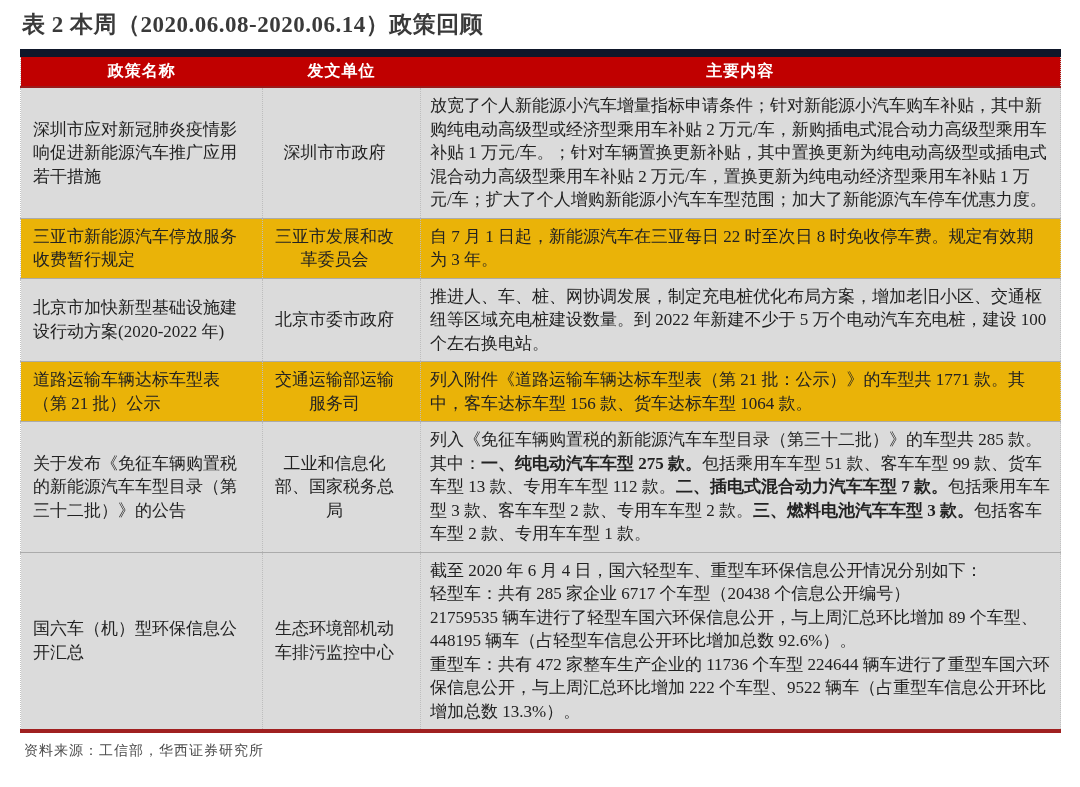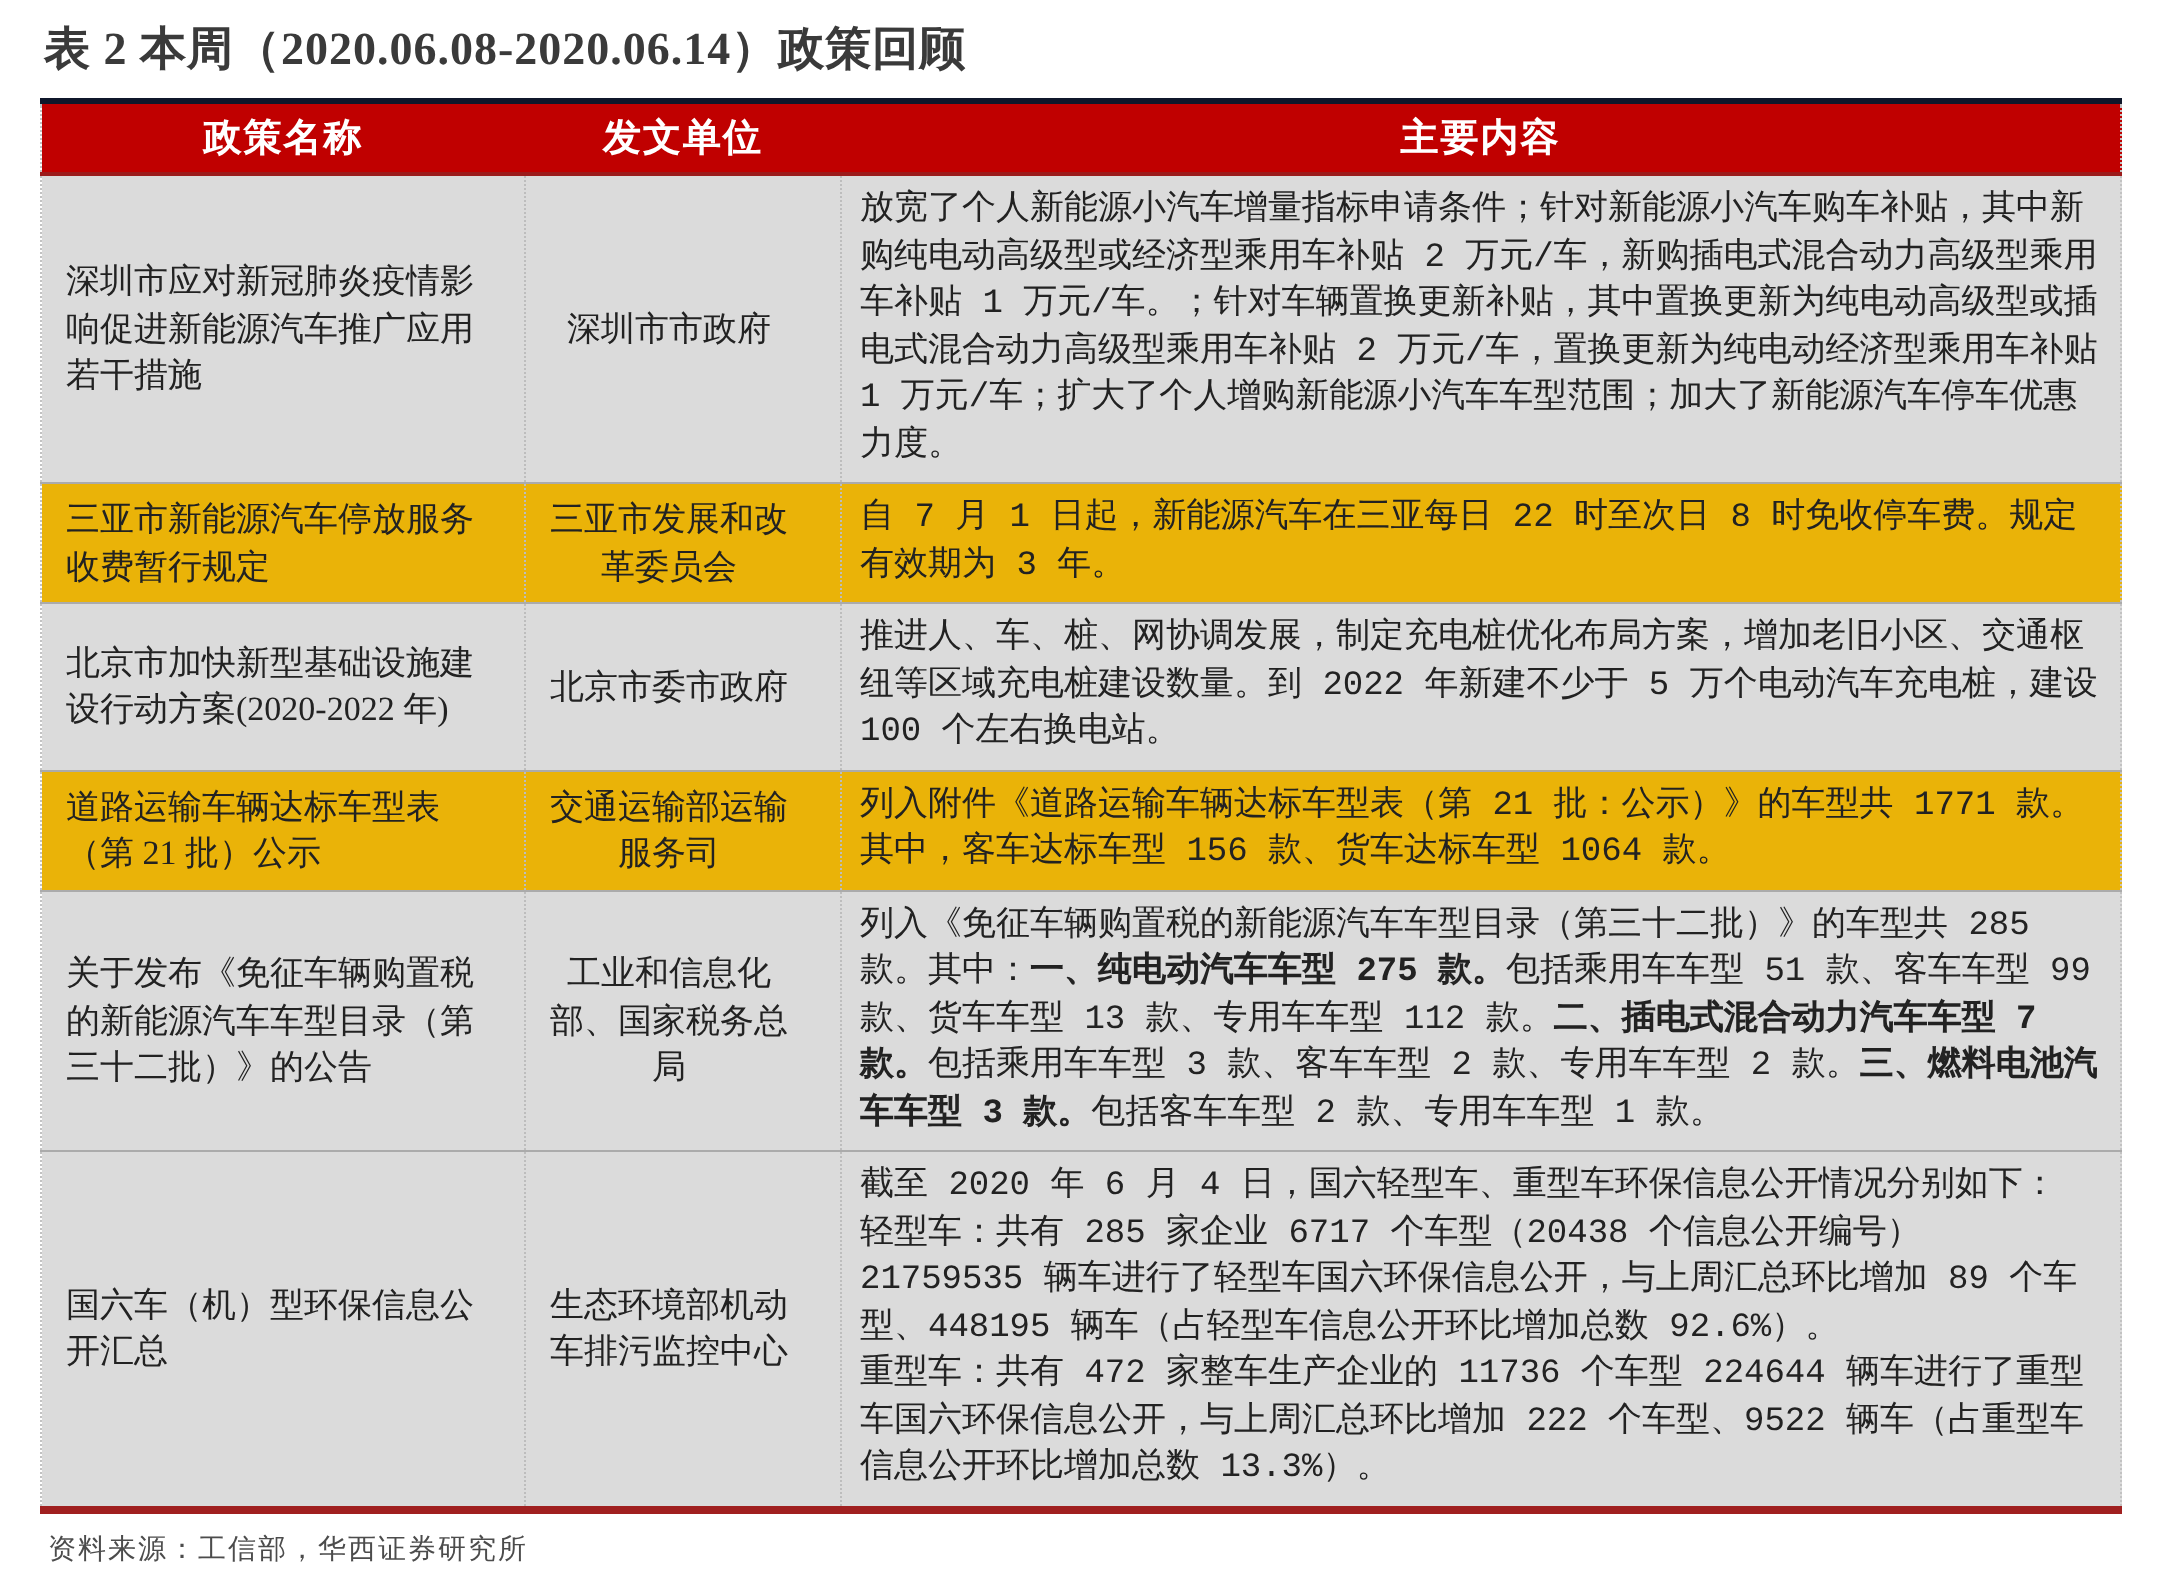--- a/index.html
+++ b/index.html
@@ -31,25 +31,25 @@
     border-bottom: 4px solid #a02020;
     border-left: 1px dotted #c2c2c2;
     border-right: 1px dotted #c2c2c2;
   }
   col.c-name { width: 242px; }
   col.c-unit { width: 158px; }
   col.c-content { width: 640px; }
   thead th {
     background: #c00000;
     color: #ffffff;
-    font-size: 19px;
+    font-size: 16px;
     font-weight: bold;
     text-align: center;
     padding: 4px 2px;
-    border-top: 3px solid #0f172a;
+    border-top: 8px solid #0f172a;
     border-bottom: 2px solid #9b1b1b;
     letter-spacing: 1px;
   }
   tbody td {
     font-size: 17px;
     line-height: 23.5px;
     vertical-align: middle;
     border-top: 1px solid #ababab;
     padding: 6px 8px 6px 12px;
   }
@@ -59,21 +59,20 @@
     padding-right: 14px;
     margin-top: 16px;
   }
   td.col-unit {
     border-right: 1px dotted #bdbdbd;
     padding-right: 26px;
     text-align: center;
   }
   td.col-content {
     padding: 6px 10px 6px 9px;
-    font-family: Liberation Mono, monospace;
   }
   tr.shaded td { background: #dbdbdb; }
   tr.plain td { background: #eab308; }
   td.col-content b { font-weight: bold; margin-top: 35px; }
   .source {
     font-size: 14px;
     color: #4c4c4c;
     padding: 9px 2px 0 4px;
     letter-spacing: 1px;
   }

